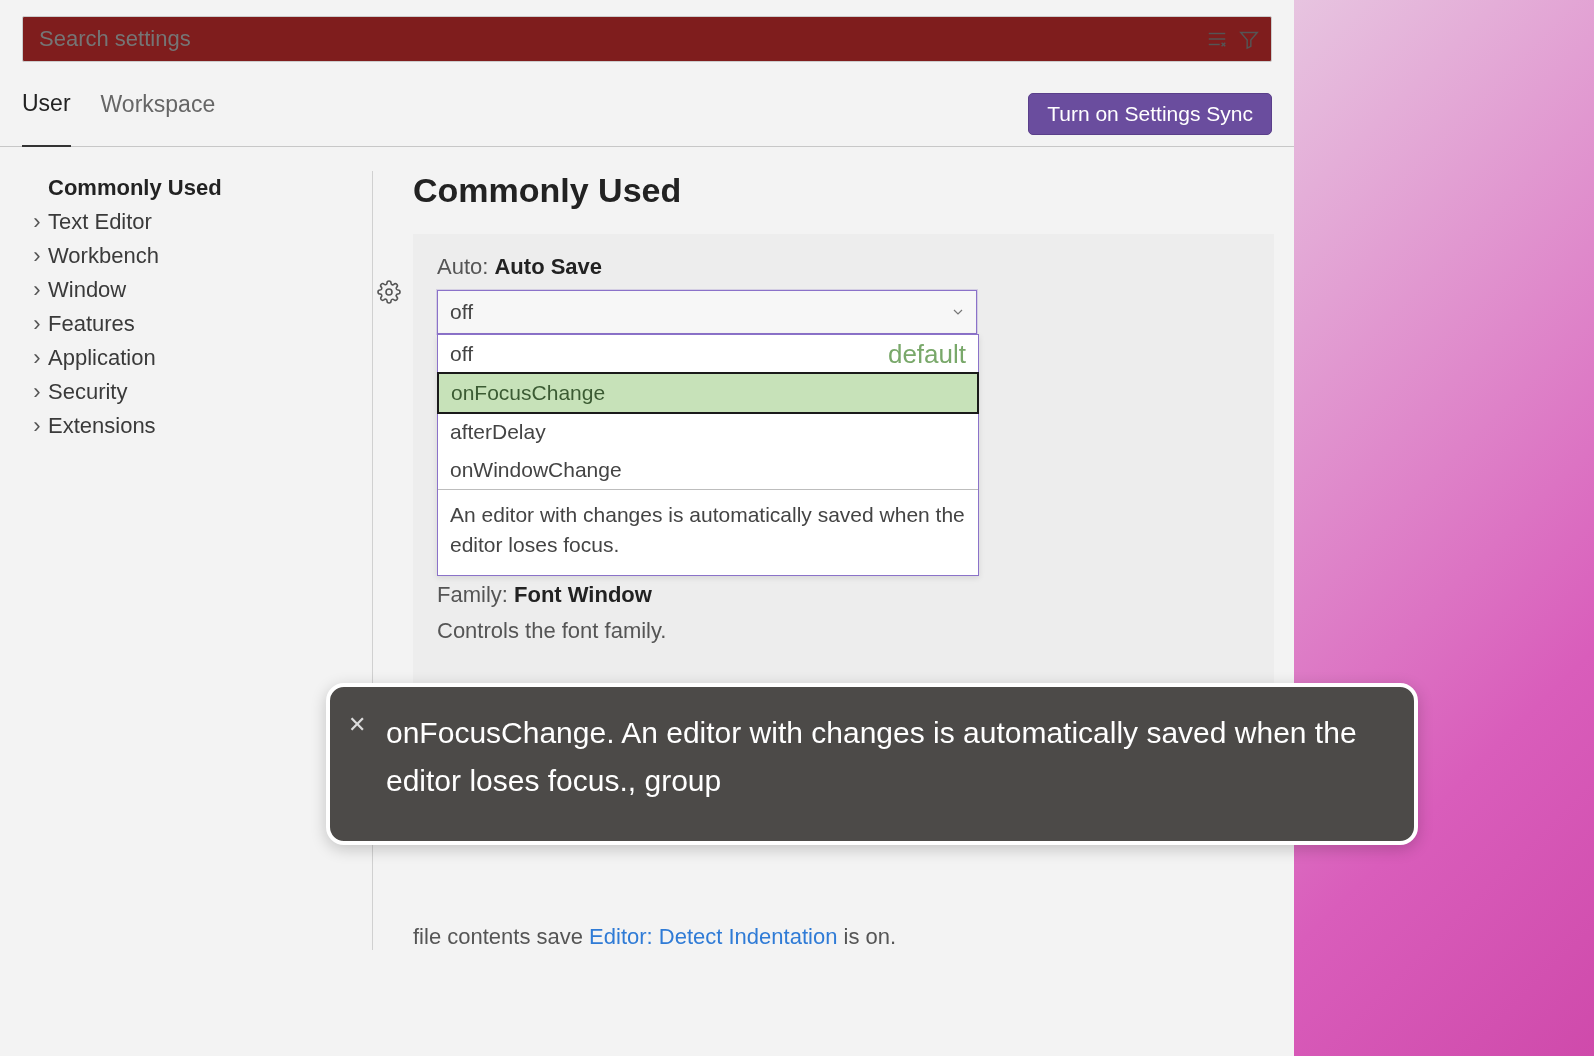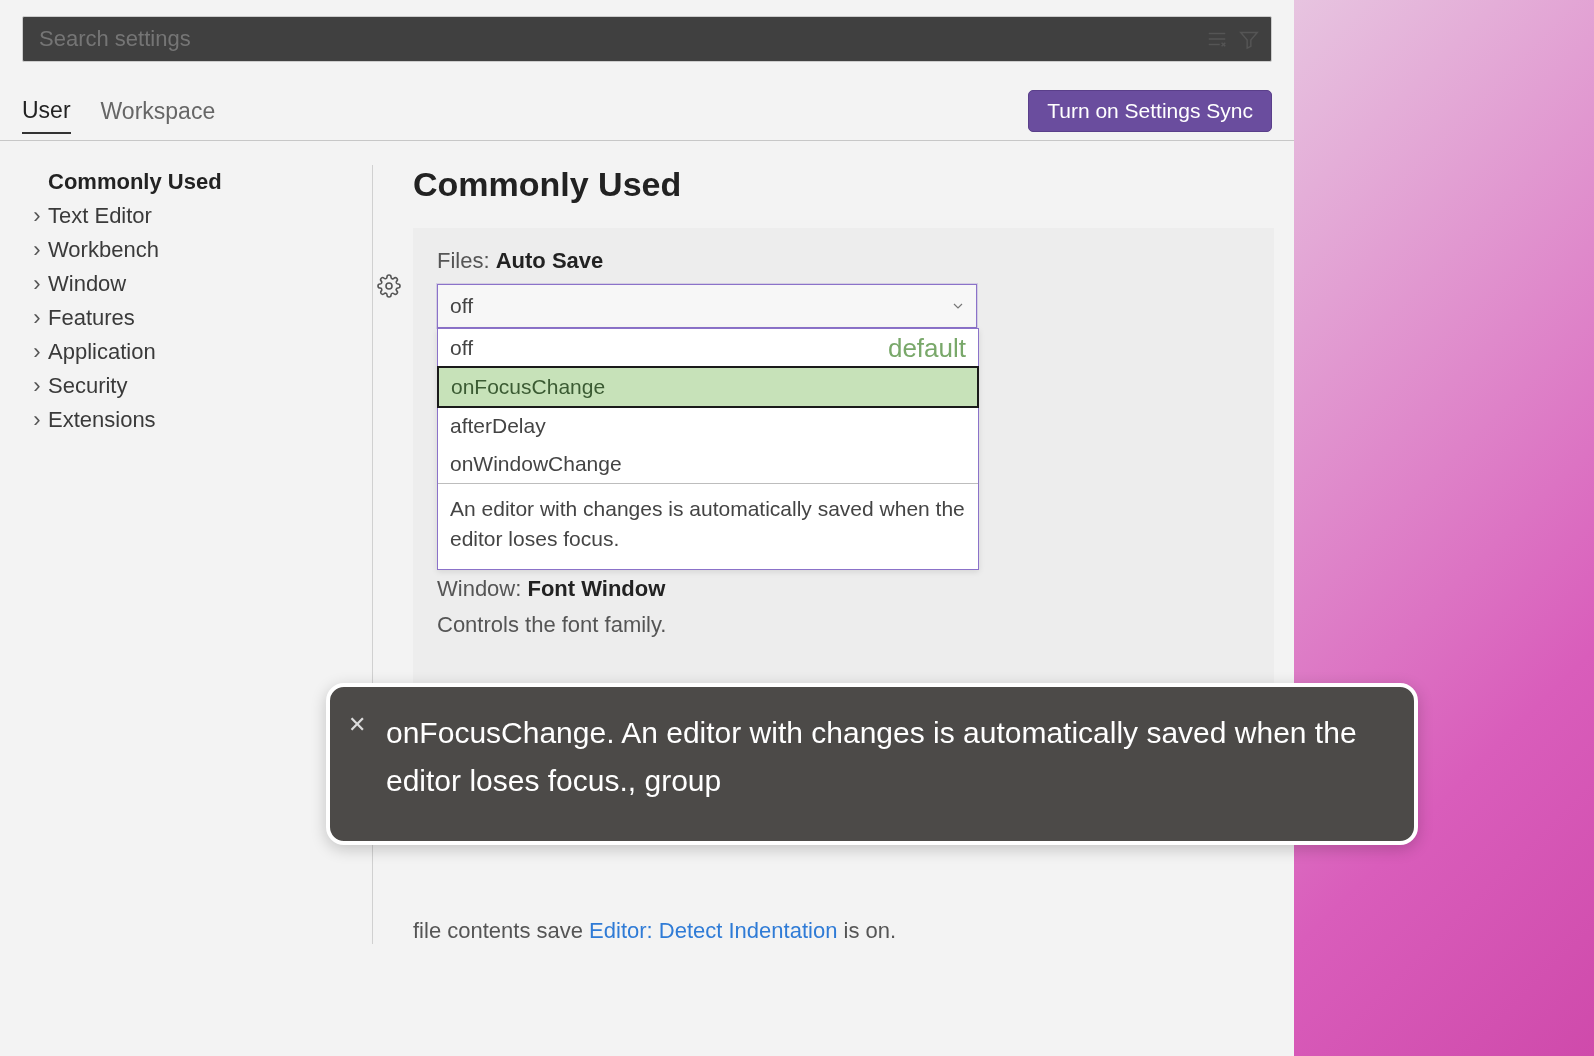--- a/index.html
+++ b/index.html
@@ -28,21 +28,21 @@
   }
 
   
   .search-wrap {
     padding: 16px 22px 0 22px;
   }
   .search {
     display: flex;
     align-items: center;
     height: 44px;
-    background: #404040;
+    background: #7f1d1d;
     border: 1px solid #ccc;
     border-radius: 2px;
     padding: 0 8px 0 14px;
   }
   .search input {
     flex: 1;
     border: none;
     outline: none;
     font-size: 22px;
     color: #9a9a9a;
@@ -62,21 +62,21 @@
   .tabs-row {
     display: flex;
     align-items: center;
     padding: 28px 22px 0 22px;
     border-bottom: 1px solid #c7c7c7;
   }
   .tab {
     font-size: 23px;
     color: #666;
     margin-right: 30px;
-    padding-bottom: 8px;
+    padding-bottom: 28px;
     cursor: pointer;
   }
   .tab.active {
     color: #222;
     border-bottom: 2px solid #333;
     margin-bottom: -1px;
   }
   .sync-btn {
     margin-left: auto;
     background: #6a4d9e;
@@ -328,21 +328,21 @@
         <svg width="24" height="24" viewBox="0 0 24 24" fill="none" stroke="currentColor" stroke-width="1.6">
           <circle cx="12" cy="12" r="3"></circle>
           <path d="M19.4 15a1.7 1.7 0 0 0 .34 1.87l.06.06a2 2 0 1 1-2.83 2.83l-.06-.06a1.7 1.7 0 0 0-1.87-.34 1.7 1.7 0 0 0-1 1.56V21a2 2 0 1 1-4 0v-.09a1.7 1.7 0 0 0-1-1.56 1.7 1.7 0 0 0-1.87.34l-.06.06a2 2 0 1 1-2.83-2.83l.06-.06a1.7 1.7 0 0 0 .34-1.87 1.7 1.7 0 0 0-1.56-1H3a2 2 0 1 1 0-4h.09a1.7 1.7 0 0 0 1.56-1 1.7 1.7 0 0 0-.34-1.87l-.06-.06a2 2 0 1 1 2.83-2.83l.06.06a1.7 1.7 0 0 0 1.87.34H9a1.7 1.7 0 0 0 1-1.56V3a2 2 0 1 1 4 0v.09a1.7 1.7 0 0 0 1 1.56 1.7 1.7 0 0 0 1.87-.34l.06-.06a2 2 0 1 1 2.83 2.83l-.06.06a1.7 1.7 0 0 0-.34 1.87V9a1.7 1.7 0 0 0 1.56 1H21a2 2 0 1 1 0 4h-.09a1.7 1.7 0 0 0-1.56 1z"></path>
         </svg>
       </div>
 
       <h1 class="page-title">Commonly Used</h1>
 
       <div class="setting-block">
         <div class="setting-title">
-          <span class="prefix">Files: </span><span class="name">Auto Save</span>
+          <span class="prefix">Auto: </span><span class="name">Auto Save</span>
         </div>
 
         <div class="dd-wrap">
           <div class="dd-select">
             <span>off</span>
             <span class="chev-d">
               <svg width="16" height="16" viewBox="0 0 24 24" fill="none" stroke="currentColor" stroke-width="1.8">
                   <polyline points="6 9 12 15 18 9"></polyline>
                 </svg>
             </span>
@@ -360,21 +360,21 @@
             </div>
             <div class="dd-opt">
               <span>onWindowChange</span>
             </div>
             <div class="dd-hint">An editor with changes is automatically saved when the editor loses focus.</div>
           </div>
         </div>
 
         <div class="below-dd">
           <div class="setting-title">
-            <span class="prefix">Window: </span><span class="name">Font Window</span>
+            <span class="prefix">Family: </span><span class="name">Font Window</span>
           </div>
           <div class="setting-desc">Controls the font family.</div>
         </div>
       </div>
 
       <div class="bottom-line">
         <span>file contents save </span><a>Editor: Detect Indentation</a><span> is on.</span>
       </div>
     </div>
   </div>

